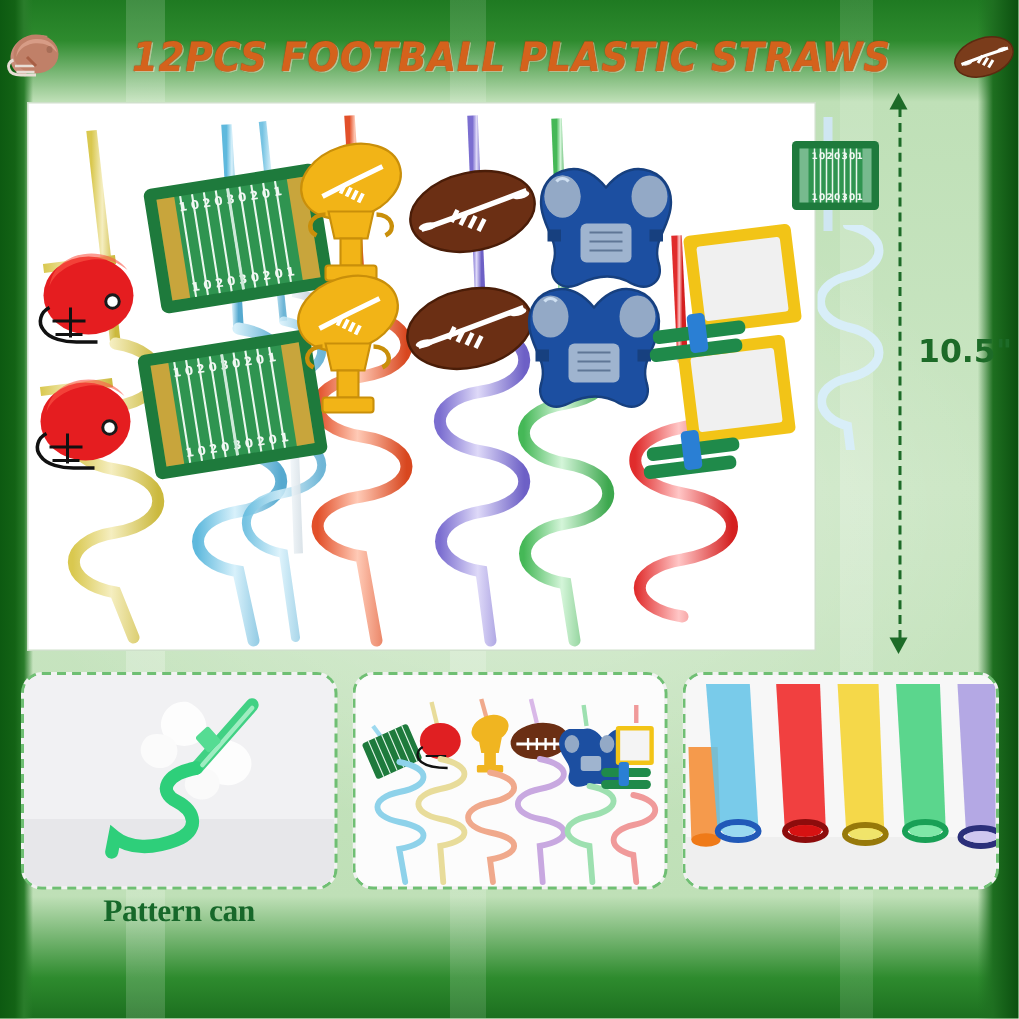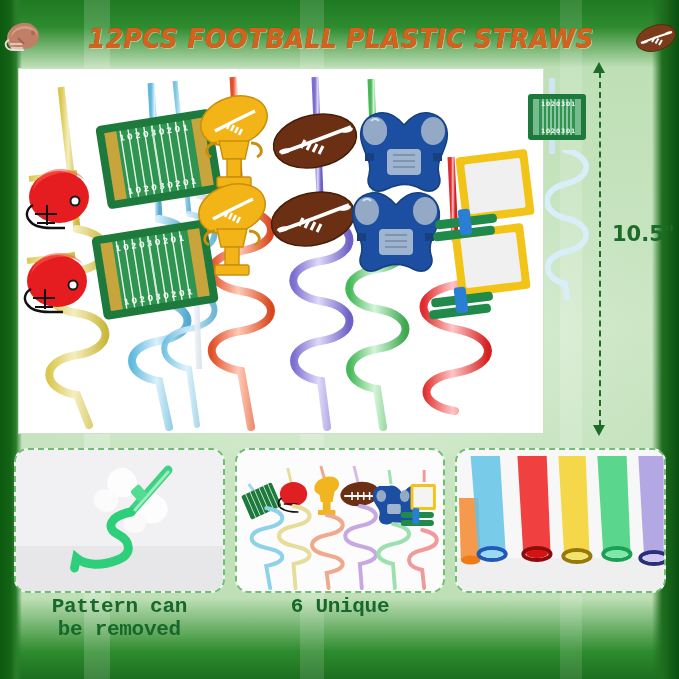--- a/index.html
+++ b/index.html
@@ -80,21 +80,21 @@
     flex:1 1 0;border:2px dashed #6fbf73;border-radius:14px;
     background:#f2f2f2;overflow:hidden;position:relative;
   }
   .captions{
     position:absolute;left:14px;top:596px;width:652px;height:62px;
     display:flex;gap:10px;
   }
   .cap{
     flex:1 1 0;display:flex;align-items:flex-start;justify-content:center;
     text-align:center;
-    font-family:Liberation Mono, monospace;
+    font-family:Liberation Serif, serif;
     font-weight:bold;font-size:21px;line-height:1.08;color:#17682a;
     letter-spacing:-.3px;
   }
   svg{display:block;}
 </style>
 </head>
 <body>
 
 <div id="root">
 
@@ -523,28 +523,27 @@
           <ellipse cx="202" cy="108" rx="11" ry="4" fill="#cfc7f0"></ellipse>
         </g>
       </svg>
     </div>
   </div>
 
   <div class="captions">
     <div class="cap">
       <span>
         <span>Pattern can</span><br>
-        <span>be removed</span>
-      </span>
-    </div>
-    <div class="cap">
-      <span>
-        <span>6 Unique</span><br>
       </span>
     </div>
     <div class="cap">
       <span>
         <br>
       </span>
     </div>
+    <div class="cap">
+      <span>
+        <br>
+      </span>
+    </div>
   </div>
 
 </div>
 
 </body></html>

